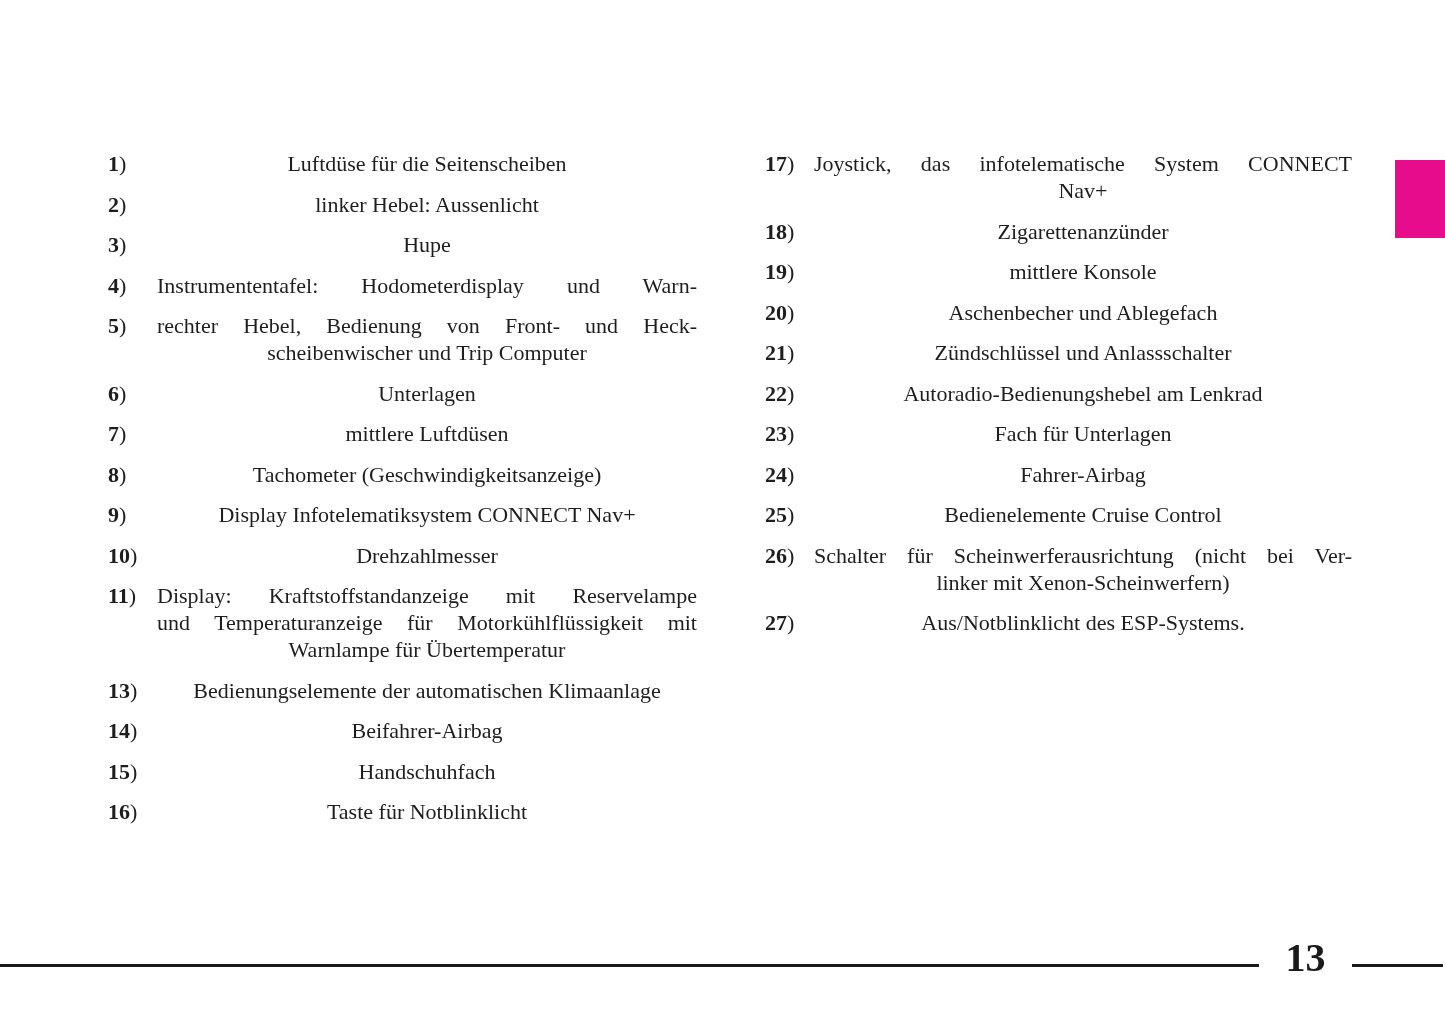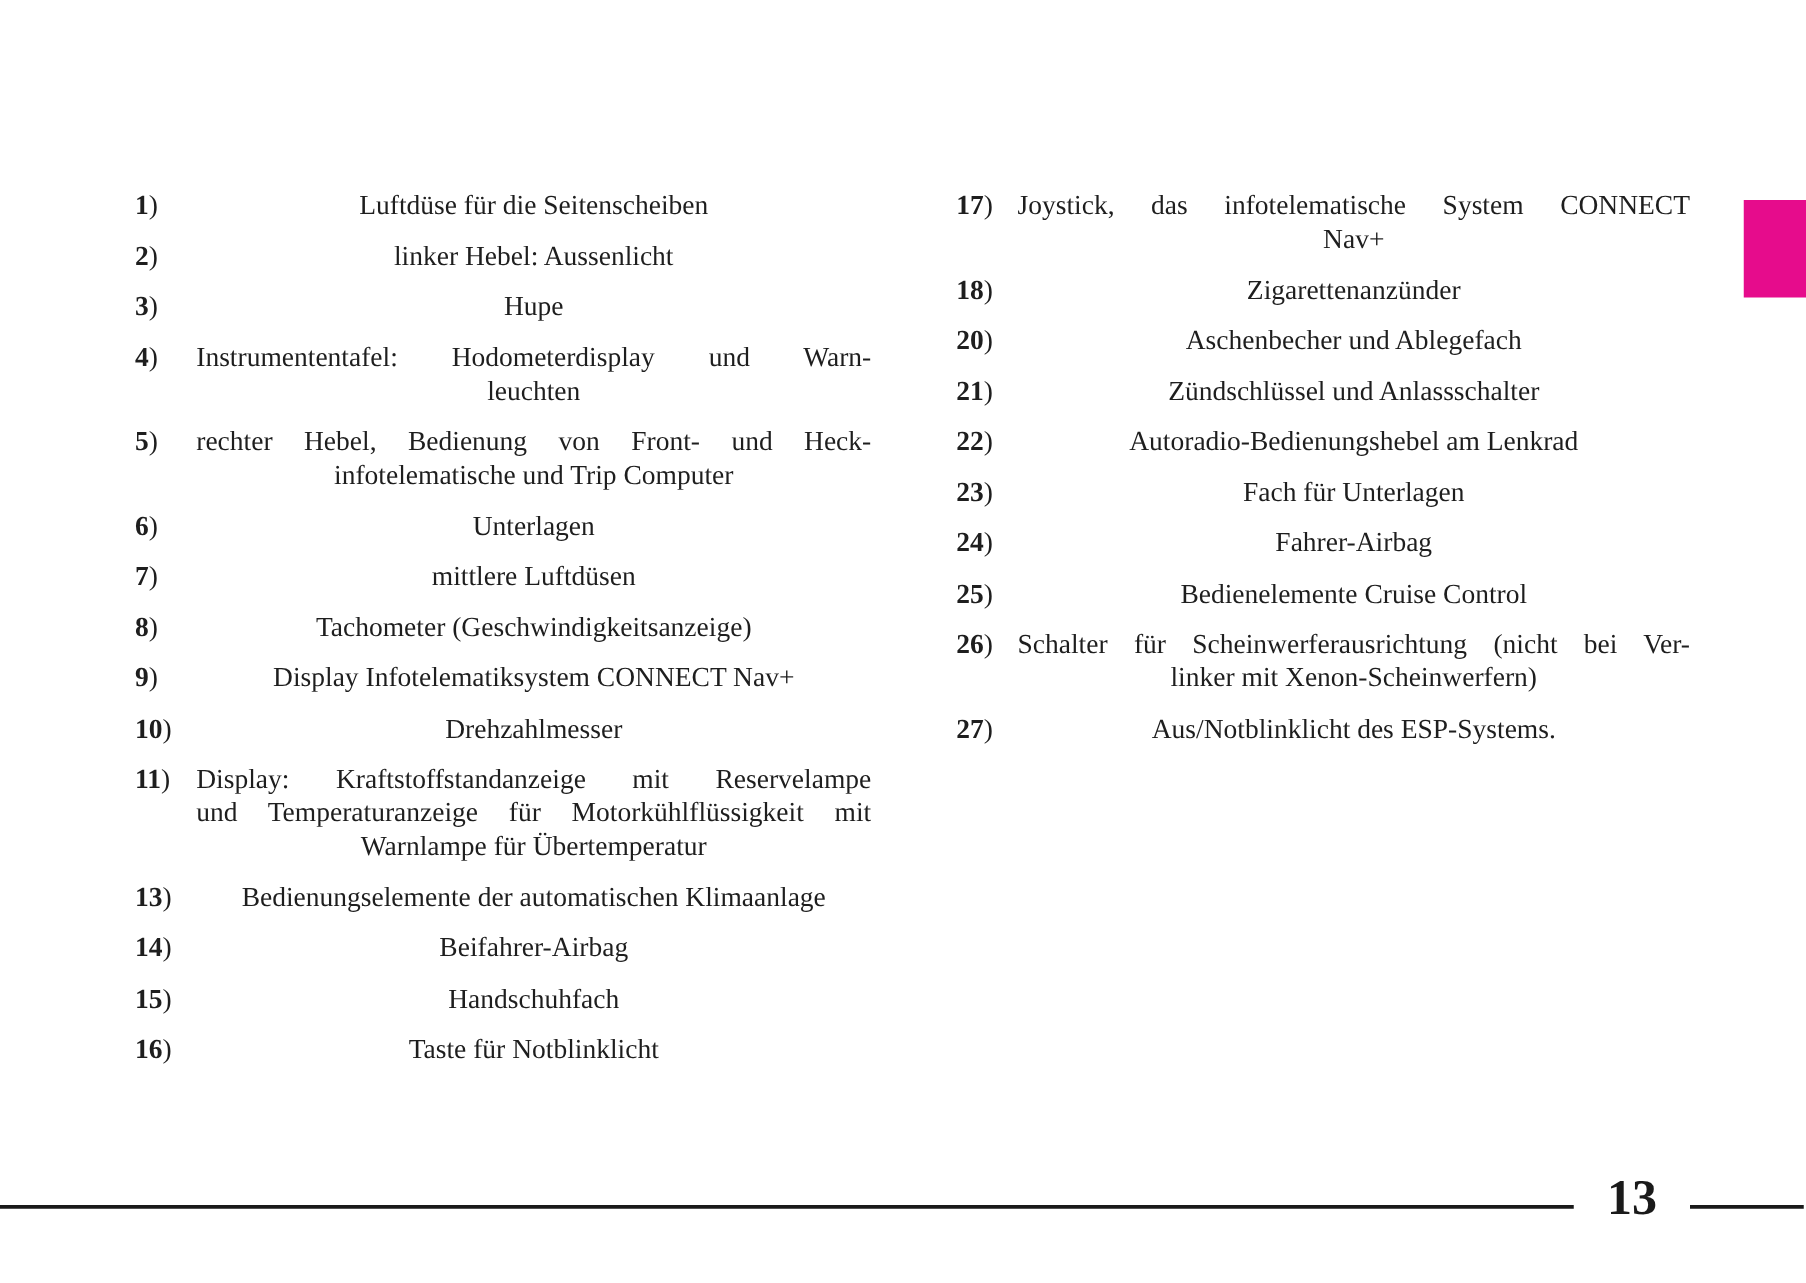--- a/index.html
+++ b/index.html
@@ -105,28 +105,27 @@
       <div class="list-item">
         <span class="item-num"><b>3</b>)</span>
         <div class="item-text">
           <div class="line">Hupe</div>
         </div>
       </div>
       <div class="list-item">
         <span class="item-num"><b>4</b>)</span>
         <div class="item-text">
           <div class="line fill">Instrumententafel: Hodometerdisplay und Warn-</div>
-          <div class="line">leuchten</div>
         </div>
       </div>
       <div class="list-item">
         <span class="item-num"><b>5</b>)</span>
         <div class="item-text">
           <div class="line fill">rechter Hebel, Bedienung von Front- und Heck-</div>
-          <div class="line">infotelematische und Trip Computer</div>
+          <div class="line">scheibenwischer und Trip Computer</div>
         </div>
       </div>
       <div class="list-item">
         <span class="item-num"><b>6</b>)</span>
         <div class="item-text">
           <div class="line">Unterlagen</div>
         </div>
       </div>
       <div class="list-item">
         <span class="item-num"><b>7</b>)</span>
@@ -194,20 +193,26 @@
           <div class="line">Nav+</div>
         </div>
       </div>
       <div class="list-item">
         <span class="item-num"><b>18</b>)</span>
         <div class="item-text">
           <div class="line">Zigarettenanzünder</div>
         </div>
       </div>
       <div class="list-item">
+        <span class="item-num"><b>19</b>)</span>
+        <div class="item-text">
+          <div class="line">mittlere Konsole</div>
+        </div>
+      </div>
+      <div class="list-item">
         <span class="item-num"><b>20</b>)</span>
         <div class="item-text">
           <div class="line">Aschenbecher und Ablegefach</div>
         </div>
       </div>
       <div class="list-item">
         <span class="item-num"><b>21</b>)</span>
         <div class="item-text">
           <div class="line">Zündschlüssel und Anlassschalter</div>
         </div>

